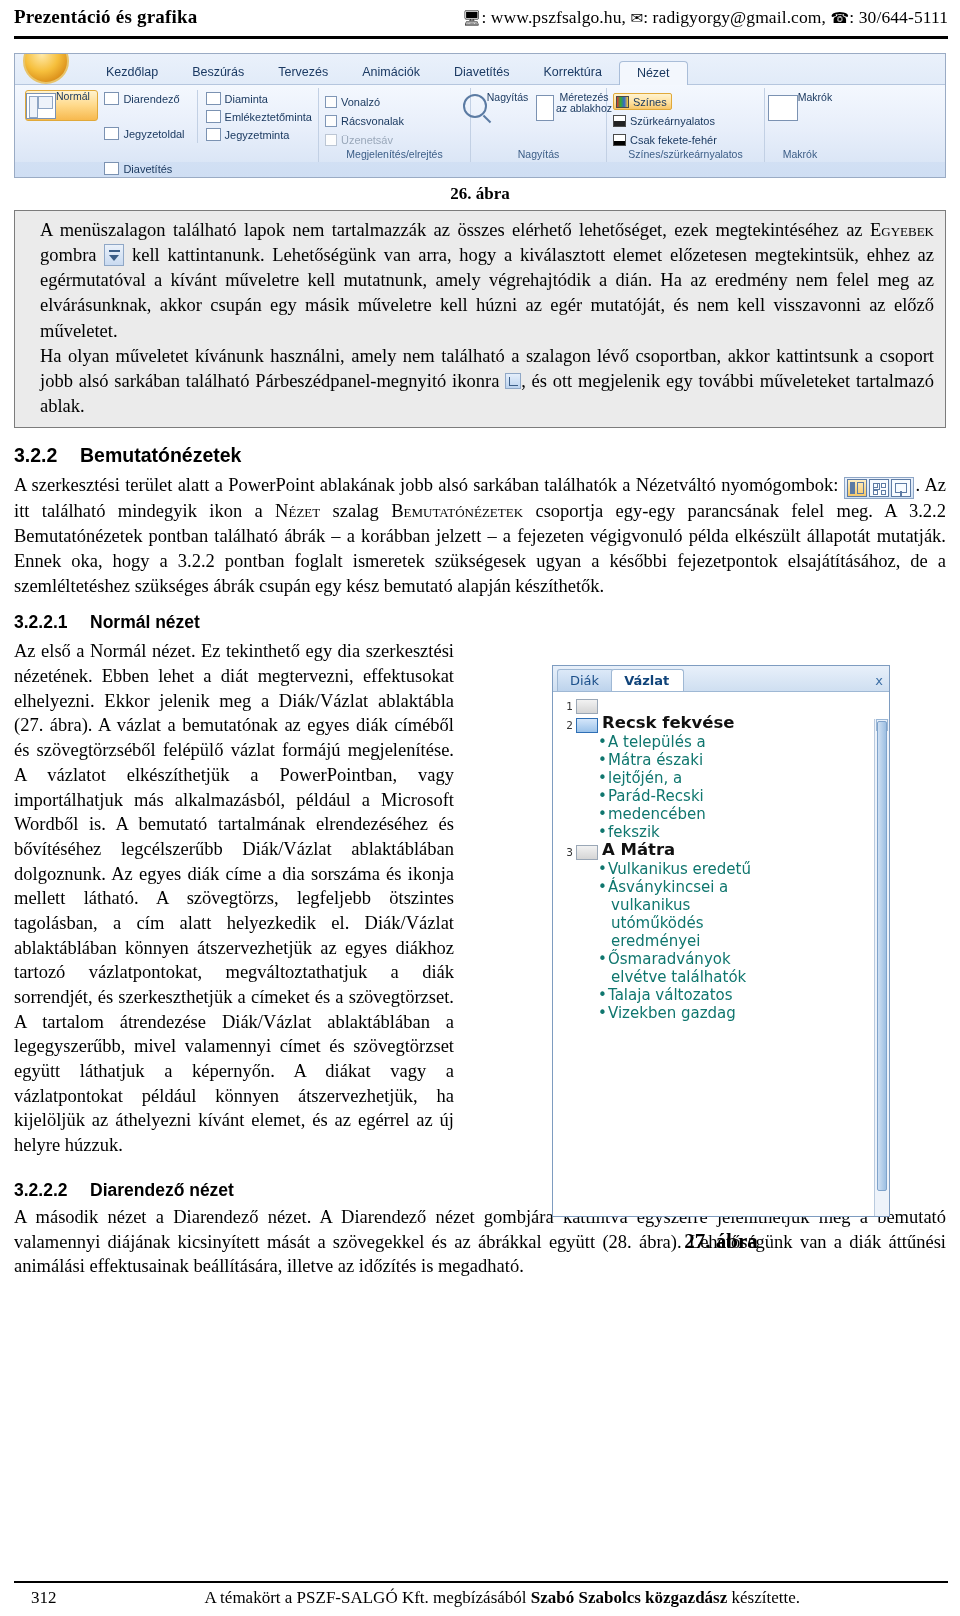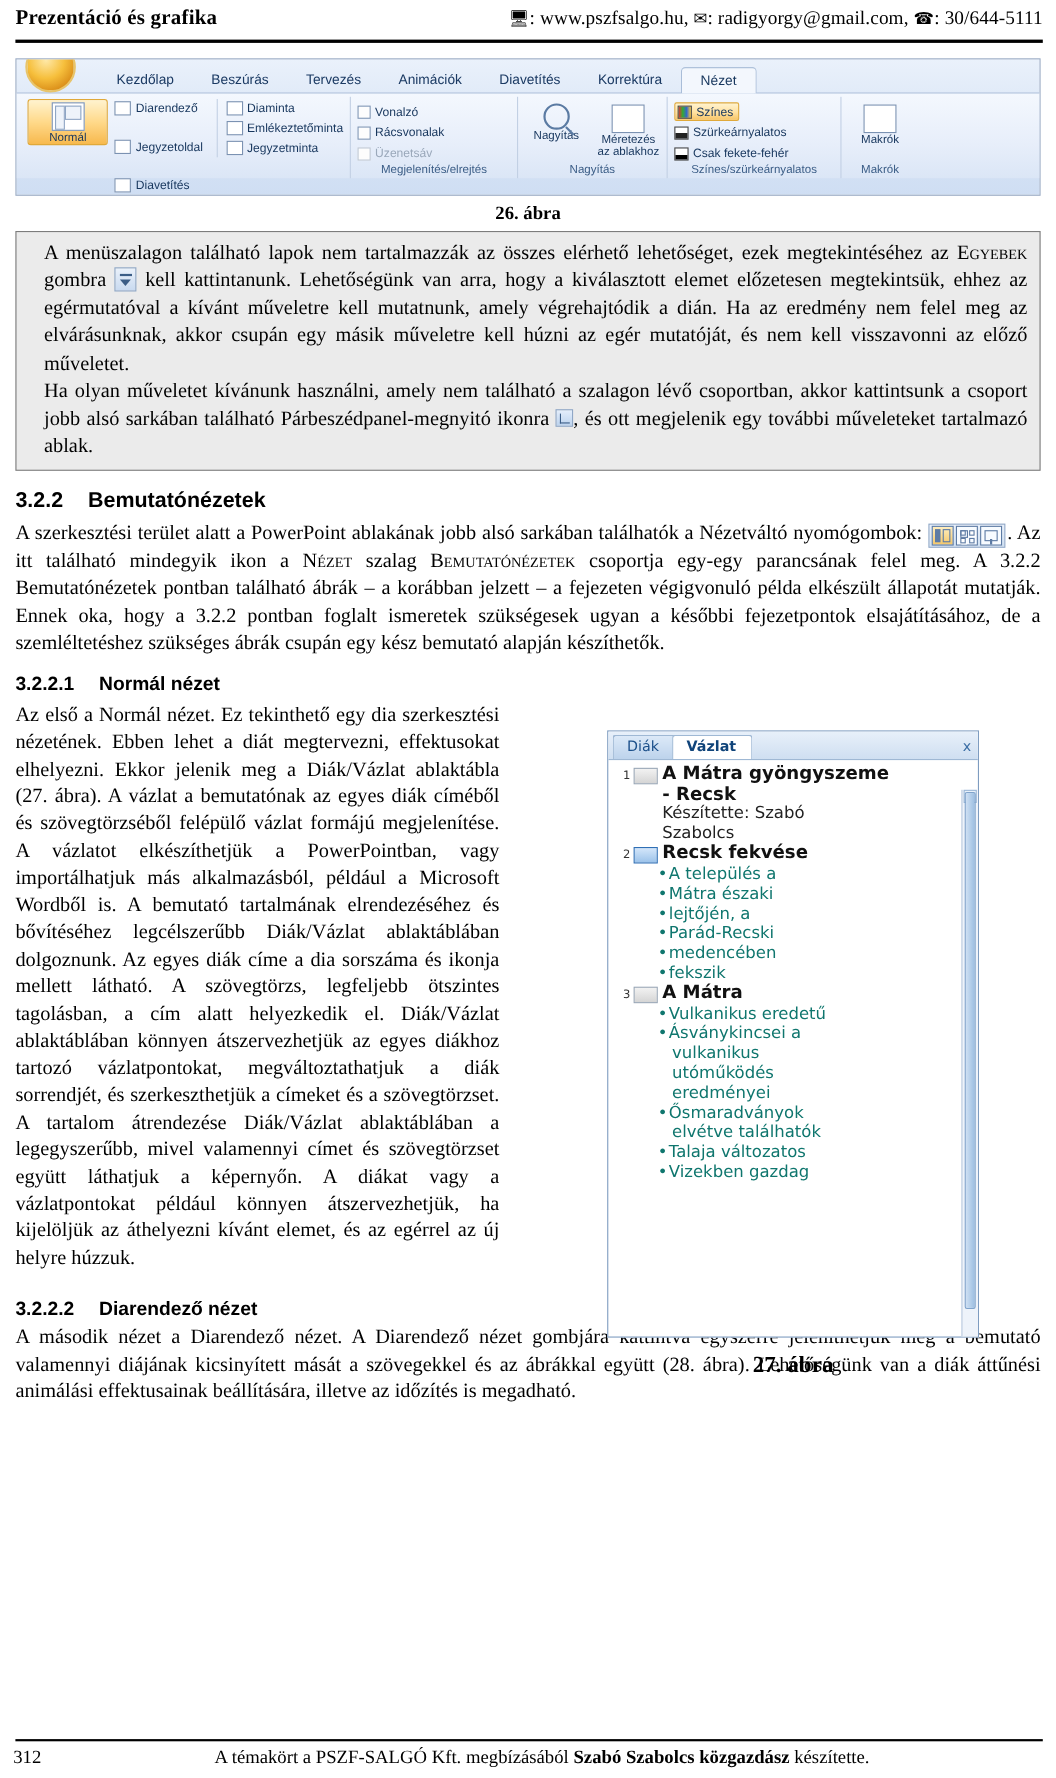--- a/index.html
+++ b/index.html
@@ -102,21 +102,21 @@
   .rgroup-label {
     font-family: "Liberation Sans", sans-serif;
     font-size: 10.5px;
     color: #3b5d86;
     text-align: center;
     padding-bottom: 2px;
     white-space: nowrap;
   }
   .rgroup-label.underline { }
   .big-btn {
-    display: flex; flex-direction: column; align-items: center;
+    display: flex; flex-direction: row; 
     font-family: "Liberation Sans", sans-serif; font-size: 10.5px;
     color: #17365d; width: 78px; line-height: 1.05; text-align: center;
   }
   .big-btn.sel {
     background: linear-gradient(180deg,#fff3cf 0%, #ffd98a 50%, #f7b94e 100%);
     border: 1px solid #e0a93a; border-radius: 3px;
   }
   .ico {
     width: 30px; height: 26px; margin: 2px 0 1px 0;
     border: 1px solid #7b92b2; background: #fff; position: relative;
@@ -347,21 +347,21 @@
   }
 
   
   .footer {
     position: absolute;
     left: 0; right: 0; bottom: 8px;
   }
   .footer-rule { height: 2px; background: #000; margin: 0 12px 0 14px; }
   .footer-row {
     display: flex; align-items: baseline;
-    padding: 5px 12px 0 12px;
+    padding: 5px 12px 0 31px;
     font-size: 17px;
   }
   .footer-page { font-weight: normal; }
   .footer-text { margin: 0 auto; }
   .footer-text b { font-weight: bold; }
 </style>
 </head>
 <body>
 
 <div class="page-header">
@@ -524,26 +524,20 @@
     <div class="outline-tabs">
       <div class="otab">Diák</div>
       <div class="otab active">Vázlat</div>
       <div class="otab-close">x</div>
     </div>
     <div class="outline-body">
 
       <div class="orow">
         <div class="onum">1</div>
         <div class="oicon"></div>
-        <div>
-          <div class="otitle">A Mátra gyöngyszeme</div>
-          <div class="otitle">- Recsk</div>
-          <div class="osub">Készítette:  Szabó</div>
-          <div class="osub">Szabolcs</div>
-        </div>
       </div>
 
       <div class="orow">
         <div class="onum">2</div>
         <div class="oicon sel"></div>
         <div>
           <div class="otitle">Recsk fekvése</div>
         </div>
       </div>
       <div class="oindent">

